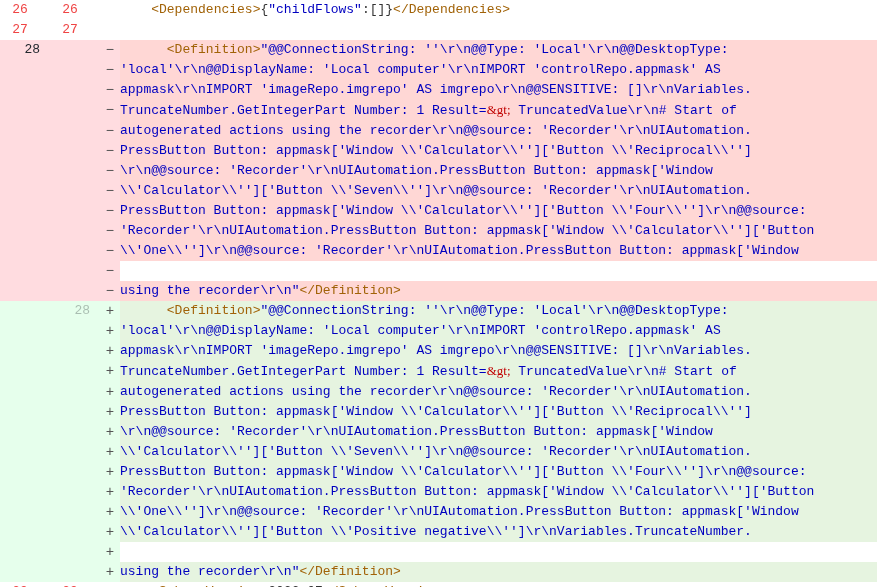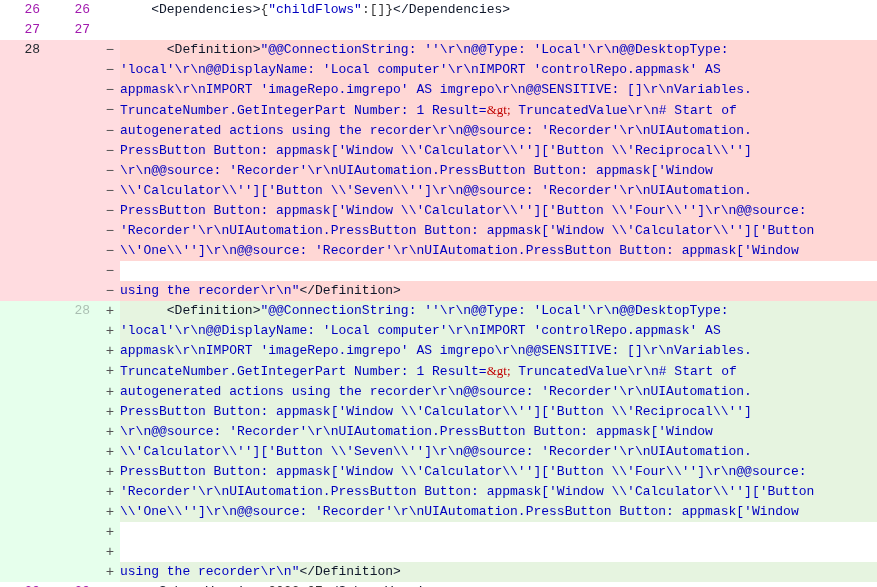--- a/index.html
+++ b/index.html
@@ -40,24 +40,24 @@
   }
   .row.context .code { background: #fff; }
   .row.del .ln-old, .row.del .ln-new, .row.del .marker { background: #ffdce0; }
   .row.del .marker { color: #555; }
   .row.del .code { background: #ffd7d5; }
   .row.del-first .ln-old { color: #24292f; }
   .row.add .ln-old, .row.add .ln-new, .row.add .marker { background: #e6ffec; }
   .row.add .marker { color: #555; }
   .row.add .code { background: #e6f4e0; }
   .row.context .ln-old, .row.context .ln-new { color: #6e7781; }
-  .row.context .ln-new.bold, .row.context .ln-old.bold { color: #a21caf; }
+  .row.context .ln-new.bold, .row.context .ln-old.bold { color: #ef4444; text-align: center; }
 
   
-  .tag { color: #0f172a; }
+  .tag { color: #a16207; }
   .q { color: #0000c0; }
   .ent { color: #c00000; font-family: Liberation Serif, serif; }
 </style>
 </head>
 <body>
 
 <div id="diff-root">
     <div class="row context">
       <div class="ln-old bold">26</div>
       <div class="ln-new bold">26</div>
@@ -209,20 +209,21 @@
     <div class="row add">
       <div class="ln-old"></div>
       <div class="ln-new"></div>
       <div class="marker">+</div>
       <div class="code"><span class="q">\\'One\\'']\r\n@@source: 'Recorder'\r\nUIAutomation.PressButton Button: appmask['Window </span></div>
     </div>
     <div class="row add">
       <div class="ln-old"></div>
       <div class="ln-new"></div>
       <div class="marker">+</div>
+      <div class="code"><span class="q">\\'Calculator\\'']['Button \\'Positive negative\\'']\r\nVariables.TruncateNumber.</span></div>
     </div>
     <div class="row add">
       <div class="ln-old"></div>
       <div class="ln-new"></div>
       <div class="marker">+</div>
     </div>
     <div class="row add">
       <div class="ln-old"></div>
       <div class="ln-new"></div>
       <div class="marker">+</div>

